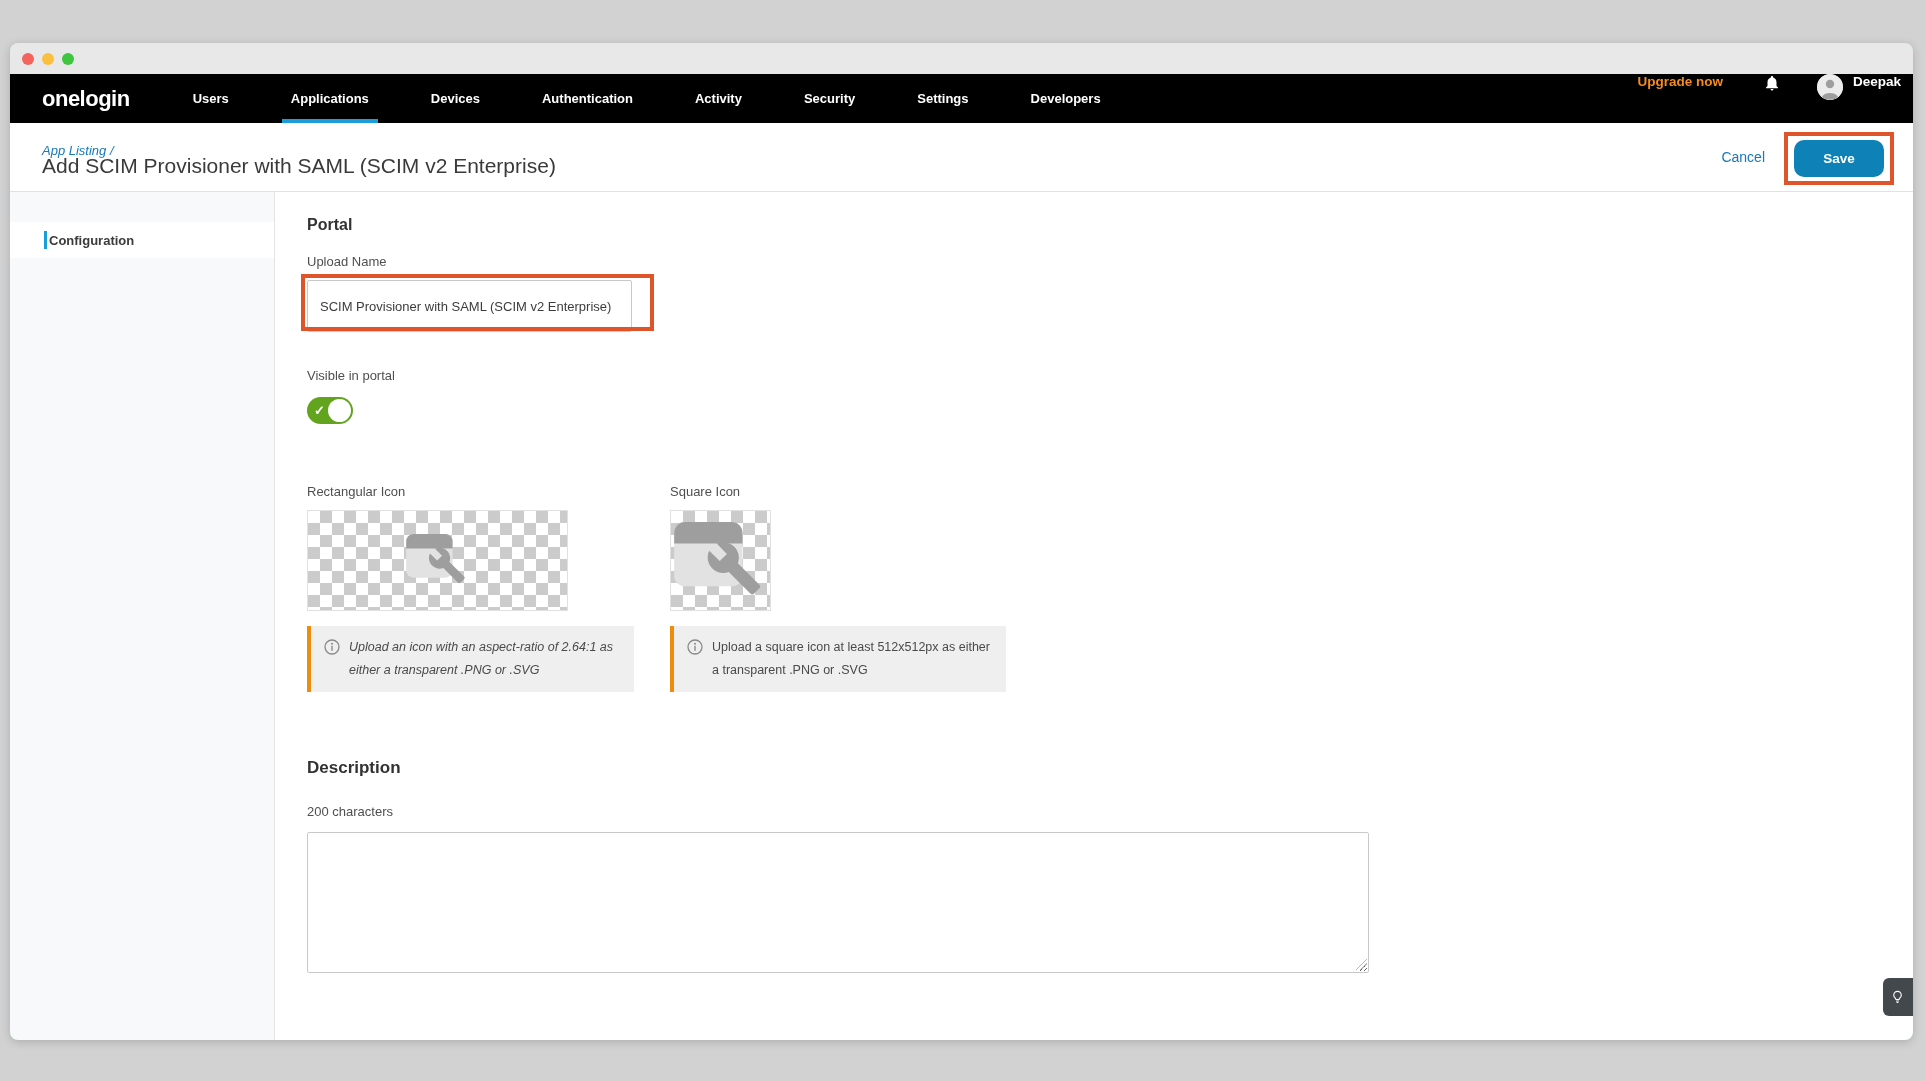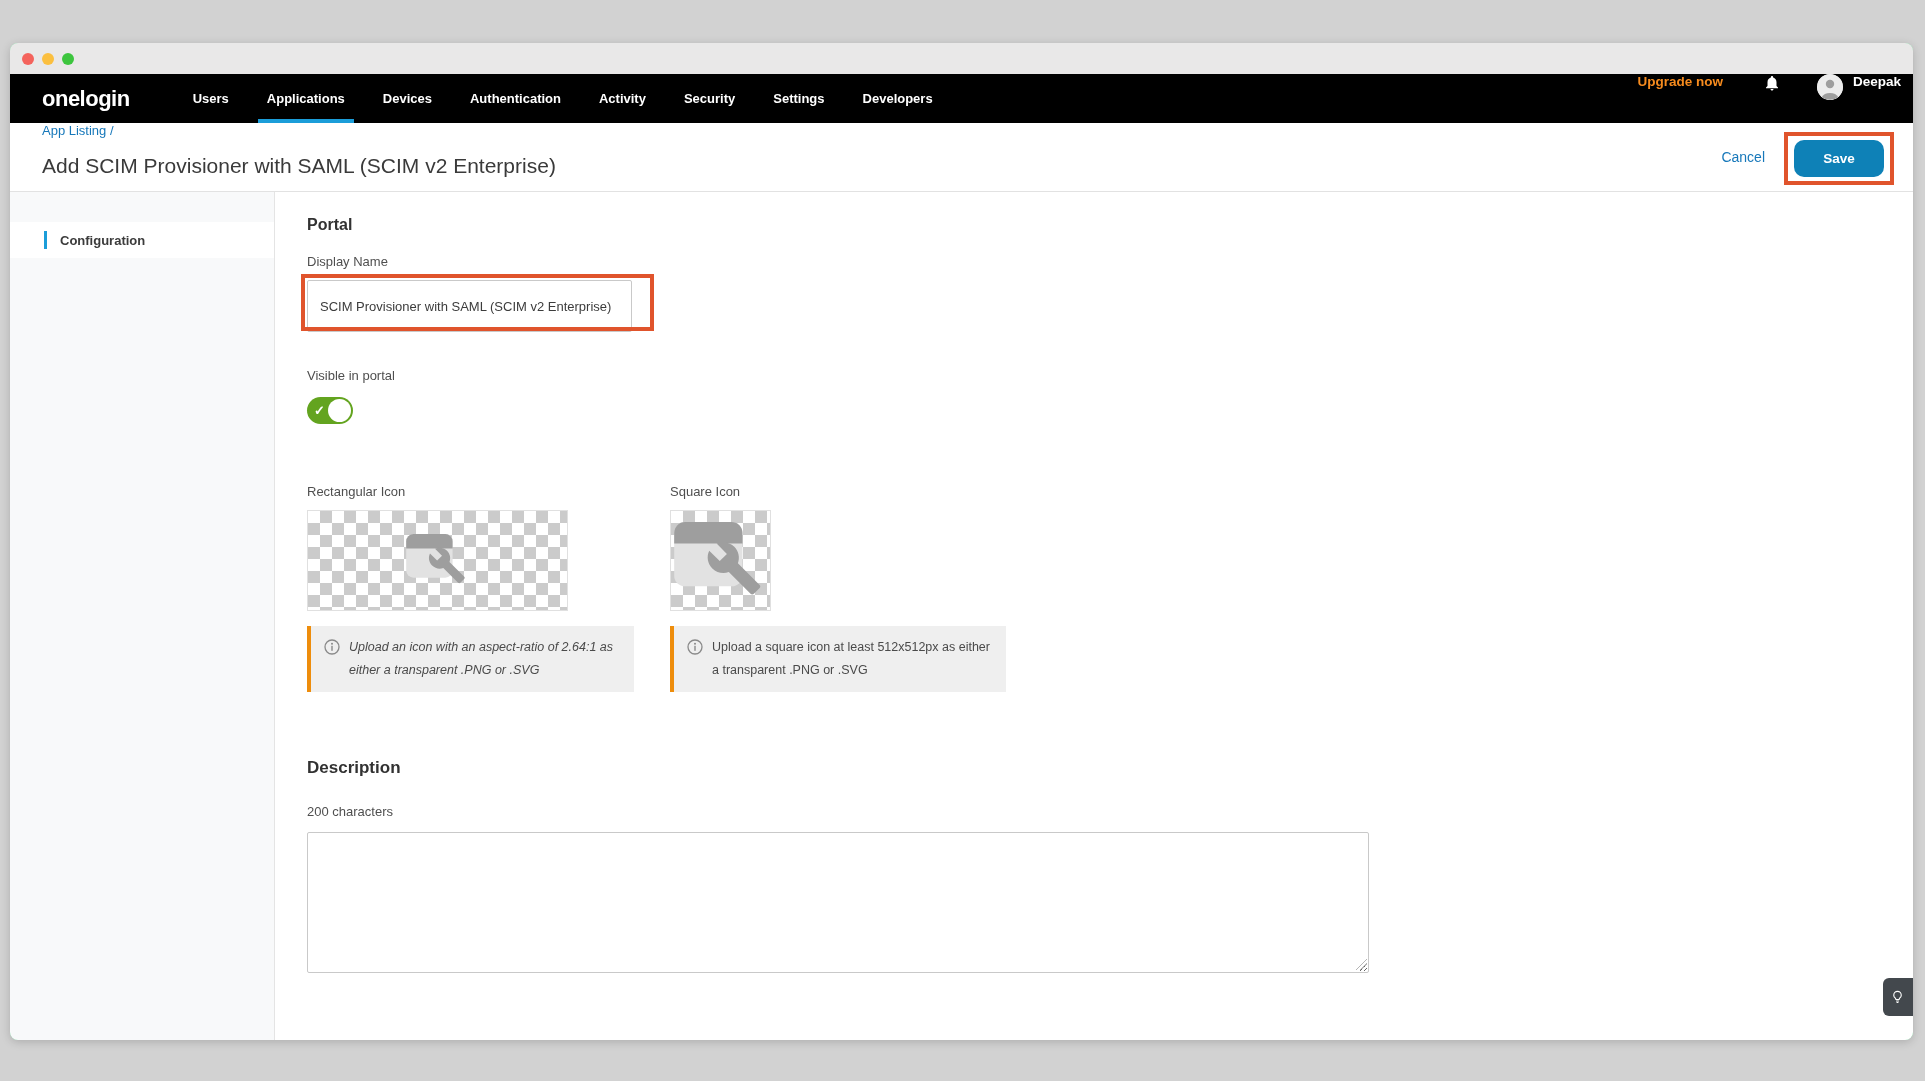--- a/index.html
+++ b/index.html
@@ -13,44 +13,44 @@
   }
 
   
   .titlebar { height:31px; background:#e9e8e8; flex:0 0 31px; display:flex; align-items:center; padding-left:12px; }
   .traffic { width:12px; height:12px; border-radius:50%; margin-right:8px; }
   .t-red { background:#f4635c; } .t-yellow { background:#fbbf3f; } .t-green { background:#3dc53e; }
 
   
   .nav { height:49px; flex:0 0 49px; background:#000; display:flex; align-items:stretch; color:#fff; }
   .logo { font-size:22px; font-weight:bold; letter-spacing:-0.5px; display:flex; align-items:center; margin-left:32px; }
-  .nav-items { display:flex; align-items:stretch; margin-left:44px; }
+  .nav-items { display:flex; align-items:stretch; margin-left:44px;gap:24px; }
   .nav-item { display:flex; align-items:center; padding:0 19px; font-size:13px; font-weight:bold; color:#fff; cursor:pointer; position:relative; }
   .nav-item.active::after { content:""; position:absolute; left:10px; right:10px; bottom:0; height:4px; background:#1b9dd9; }
   .nav-right { margin-left:auto; display:flex; align-items:flex-start; padding-right:12px; }
   .upgrade { color:#f68b1e; font-size:13.5px; font-weight:bold; margin-right:40px; cursor:pointer; }
   .bell { width:18px; height:18px; margin-right:36px; cursor:pointer; }
   .avatar { width:26px; height:26px; border-radius:50%; background:#ececec; overflow:hidden; margin-right:10px; }
   .username { font-size:13.5px; font-weight:bold; }
 
   
   .pagehead { height:69px; flex:0 0 69px; background:#fff; border-bottom:1px solid #e2e2e2; position:relative; }
-  .breadcrumb { position:absolute; left:32px; top:0; font-size:13px; color:#1778ba; cursor:pointer; }
+  .breadcrumb { position:absolute; left:32px; top:20px; font-size:13px; color:#1778ba; cursor:pointer;font-style:italic; }
   .page-title { position:absolute; left:32px; top:31px; font-size:21px; color:#3a3a3a; }
   .cancel-link { position:absolute; right:148px; top:26px; font-size:14px; color:#1778ba; cursor:pointer; }
   .save-btn { position:absolute; right:29px; top:17px; width:90px; height:37px; background:#0e81b7; color:#fff;
               border:none; border-radius:10px; font-size:13.5px; font-weight:bold; font-family:inherit; cursor:pointer; }
   .save-highlight { position:absolute; right:19px; top:9px; width:110px; height:53px; border:4px solid #e0542c; pointer-events:none; }
 
   
   .body { flex:1; display:flex; min-height:0; }
   .sidebar { width:265px; flex:0 0 265px; background:#f8f9fa; border-right:1px solid #e4e4e4; }
   .side-item { margin-top:30px; height:36px; background:#fff; display:flex; align-items:center; cursor:pointer; }
   .side-marker { width:3px; height:18px; background:#1b9dd9; margin-left:34px; }
-  .side-label { margin-left:13px; font-size:13px; font-weight:bold; color:#3b3b3b; }
+  .side-label { margin-left:2px; font-size:13px; font-weight:bold; color:#3b3b3b; }
 
   .main { flex:1; background:#fff; position:relative; }
 
   .section-h1 { position:absolute; left:32px; font-size:16px; font-weight:bold; color:#323232; }
   .field-label { position:absolute; left:32px; font-size:13px; color:#4f4f4f; }
 
   .display-input { position:absolute; left:32px; top:88px; width:325px; height:52px; border:1px solid #c9c9c9;
                    border-radius:2px; padding:0 12px; font-size:13px; color:#3c3c3c; font-family:inherit; }
   .input-highlight { position:absolute; left:26px; top:82px; width:353px; height:57px; border:4px solid #e0542c; pointer-events:none; }
 
@@ -133,21 +133,21 @@
       <div class="side-item">
         <span class="side-marker"></span>
         <span class="side-label">Configuration</span>
       </div>
     </div>
 
     <div class="main">
 
       <div class="section-h1" style="top:24px;">Portal</div>
 
-      <div class="field-label" style="top:62px;">Display Name</div>
+      <div class="field-label" style="top:62px;">Upload Name</div>
       <input class="display-input" type="text" value="SCIM Provisioner with SAML (SCIM v2 Enterprise)" style="">
       <div class="input-highlight"></div>
 
       <div class="field-label" style="top:176px;">Visible in portal</div>
       <div class="toggle">
         <span class="toggle-check">✓</span>
         <span class="toggle-knob"></span>
       </div>
 
       <div class="field-label" style="top:292px;">Rectangular Icon</div>

